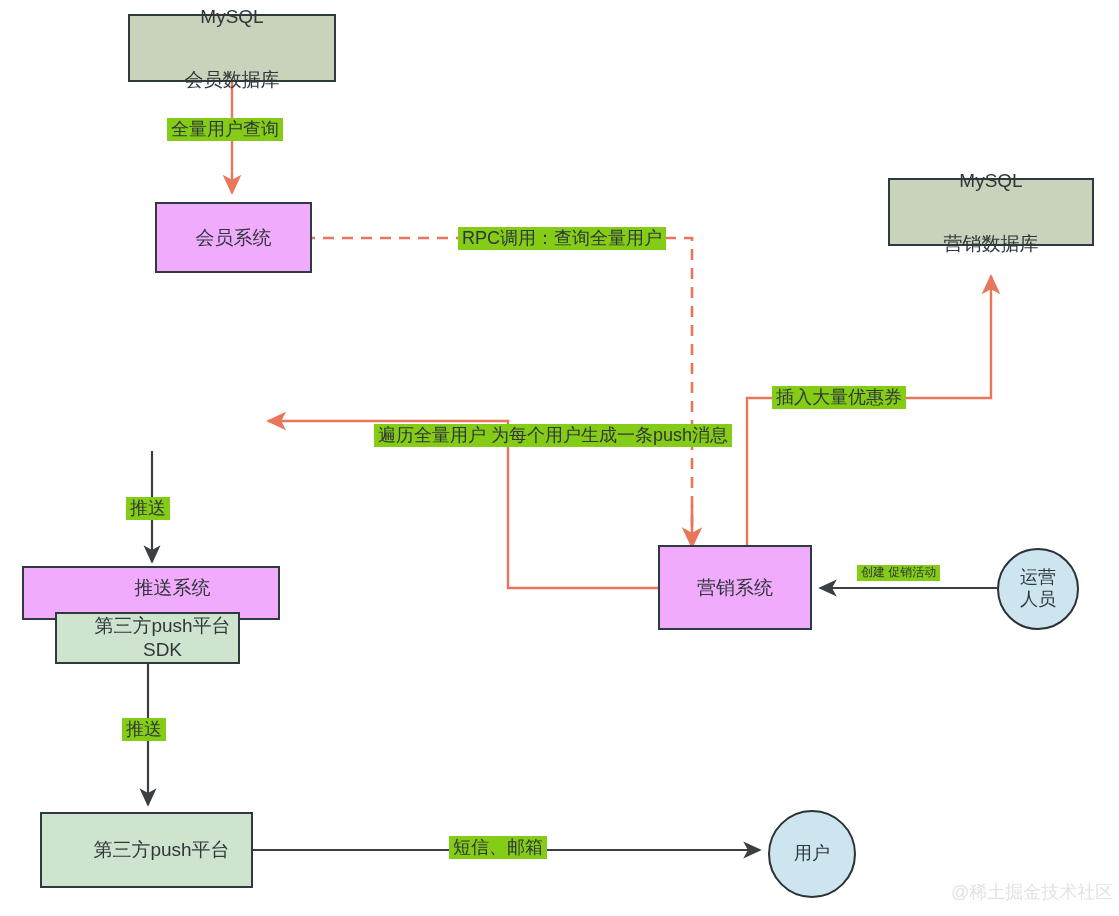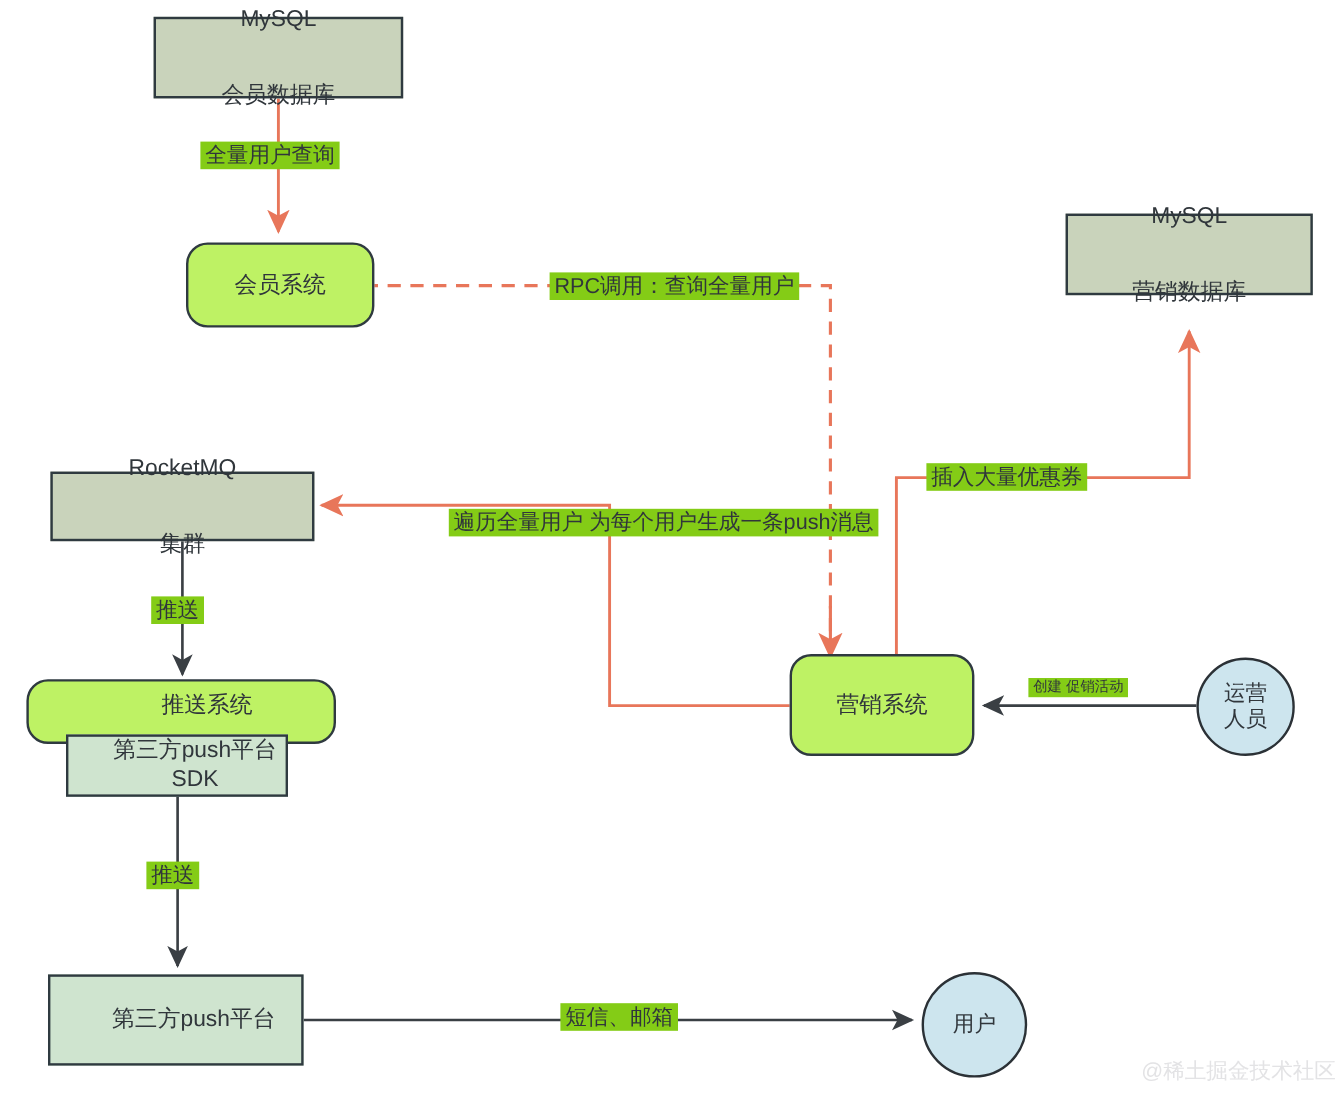--- a/index.html
+++ b/index.html
@@ -19,21 +19,21 @@
     display:flex;
     flex-direction:column;
     align-items:center;
     justify-content:center;
     color:#30363b;
     line-height:1.25;
     text-align:center;
   }
   .node .ln{display:block;white-space:nowrap;}
   .node-green{background:#c9d3bb;gap:39px;}
-  .node-yellow{background:#bef264;border-radius:18px;}
+  .node-yellow{background:#f0abfc;}
   .node-mint{background:#cfe4cf;padding-left:30px;}
   .node-circle{
     position:absolute;
     box-sizing:border-box;
     border:2px solid #2b3136;
     border-radius:50%;
     background:#cde5ee;
     display:flex;
     flex-direction:column;
     align-items:center;
@@ -98,24 +98,20 @@
 
   <div class="node node-yellow" style="left:155px;top:202px;width:157px;height:71px;font-size:19px;">
     <span class="ln">会员系统</span>
   </div>
 
   <div class="node node-green" style="left:888px;top:178px;width:206px;height:68px;font-size:19px;">
     <span class="ln">MySQL</span>
     <span class="ln">营销数据库</span>
   </div>
 
-  <div class="node node-green" style="left:42px;top:393px;width:220px;height:58px;font-size:19px;">
-    <span class="ln">RocketMQ</span>
-    <span class="ln">集群</span>
-  </div>
 
   <div class="node node-yellow" style="left:22px;top:566px;width:258px;height:54px;font-size:19px;justify-content:flex-start;padding-top:8px;padding-left:43px;">
     <span class="ln">推送系统</span>
   </div>
 
   <div class="node node-mint" style="left:55px;top:612px;width:185px;height:52px;font-size:19px;">
     <span class="ln">第三方push平台</span>
     <span class="ln">SDK</span>
   </div>
 
@@ -154,21 +150,21 @@
   </div>
 
   <div class="edge-label boxed" style="left:126px;top:497px;font-size:18px;">
     <span class="ln">推送</span>
   </div>
 
   <div class="edge-label boxed" style="left:122px;top:718px;font-size:18px;">
     <span class="ln">推送</span>
   </div>
 
-  <div class="edge-label boxed" style="left:467px;top:836px;font-size:18px;">
+  <div class="edge-label boxed" style="left:449px;top:836px;font-size:18px;">
     <span class="ln">短信、邮箱</span>
   </div>
 
   <div class="edge-label boxed" style="left:857px;top:565px;font-size:12px;">
     <span class="ln">创建</span>
     <span class="ln">促销活动</span>
   </div>
 
   <div class="watermark" style="left:951px;top:880px;">
     <span>@稀土掘金技术社区</span>

